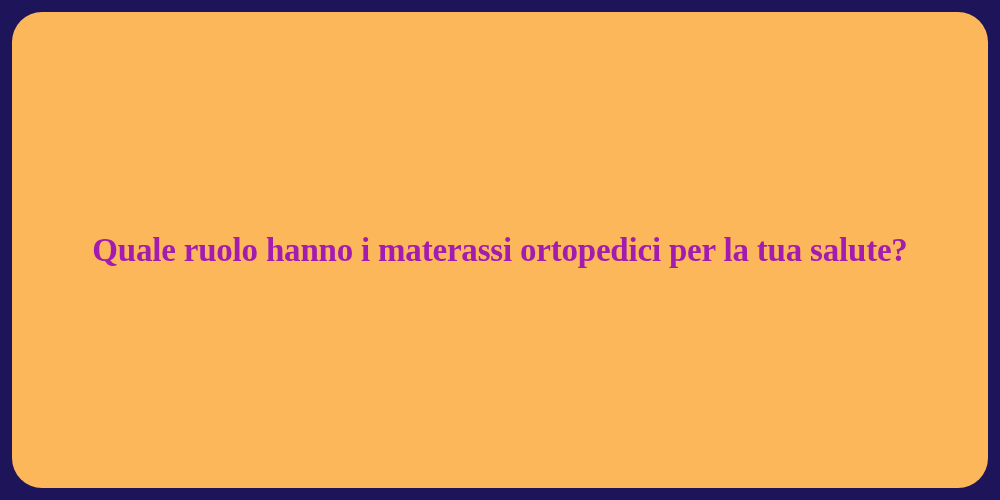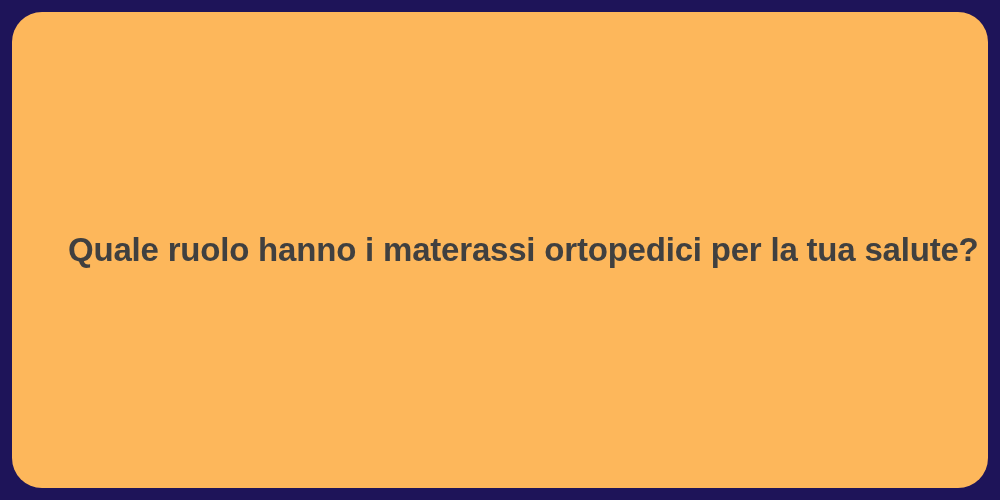--- a/index.html
+++ b/index.html
@@ -37,22 +37,22 @@
 
   .card-body {
     width: 100%;
     padding: 0 40px;
     box-sizing: border-box;
     text-align: center;
   }
 
   .heading {
     margin: 16px;
-    color: #404040;
-    font-family: Liberation Sans, sans-serif;
+    color: #a21caf;
+    font-family: Liberation Serif, serif;
     font-size: 33px;
     font-weight: 700;
     line-height: 1.3;
     letter-spacing: -0.2px;
     white-space: nowrap;
   }
 </style>
 </head>
 <body>
 

